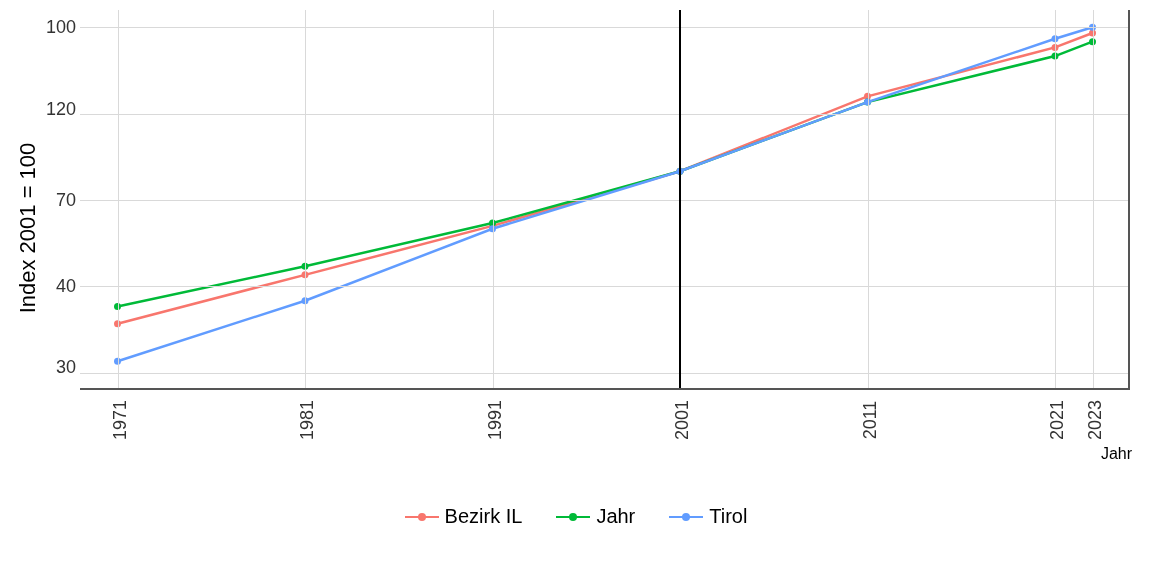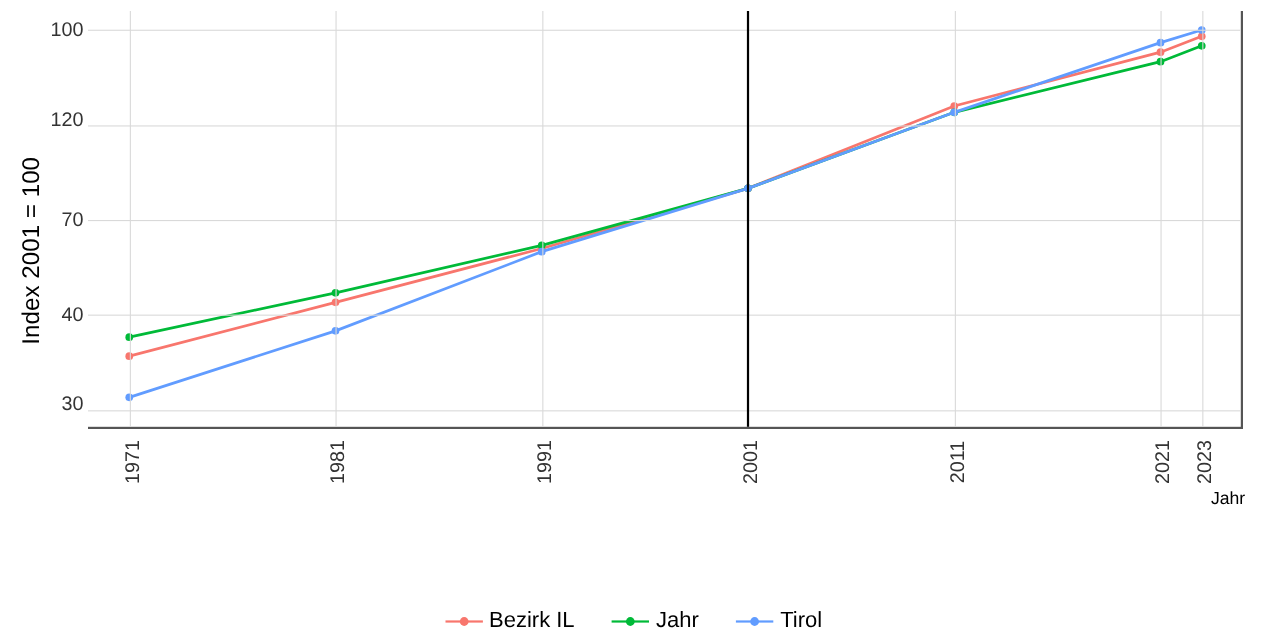--- a/index.html
+++ b/index.html
@@ -77,21 +77,20 @@
   .vrule { position: absolute; top:0; bottom:0; width:2px; background:#000; }
   
   .legend {
     position: absolute;
     left: 0; right: 0;
     top: 505px;
     display: flex;
     justify-content: center;
     gap: 34px;
     font-size: 20px;
-    margin-top: 48px;
   }
   .legend-item { display: flex; align-items: center; gap: 6px; }
   .legend-swatch {
     width: 34px; height: 2px; position: relative;
   }
   .legend-swatch::after{
     content:"";
     position:absolute;
     left:50%; top:50%;
     width:8px; height:8px;

